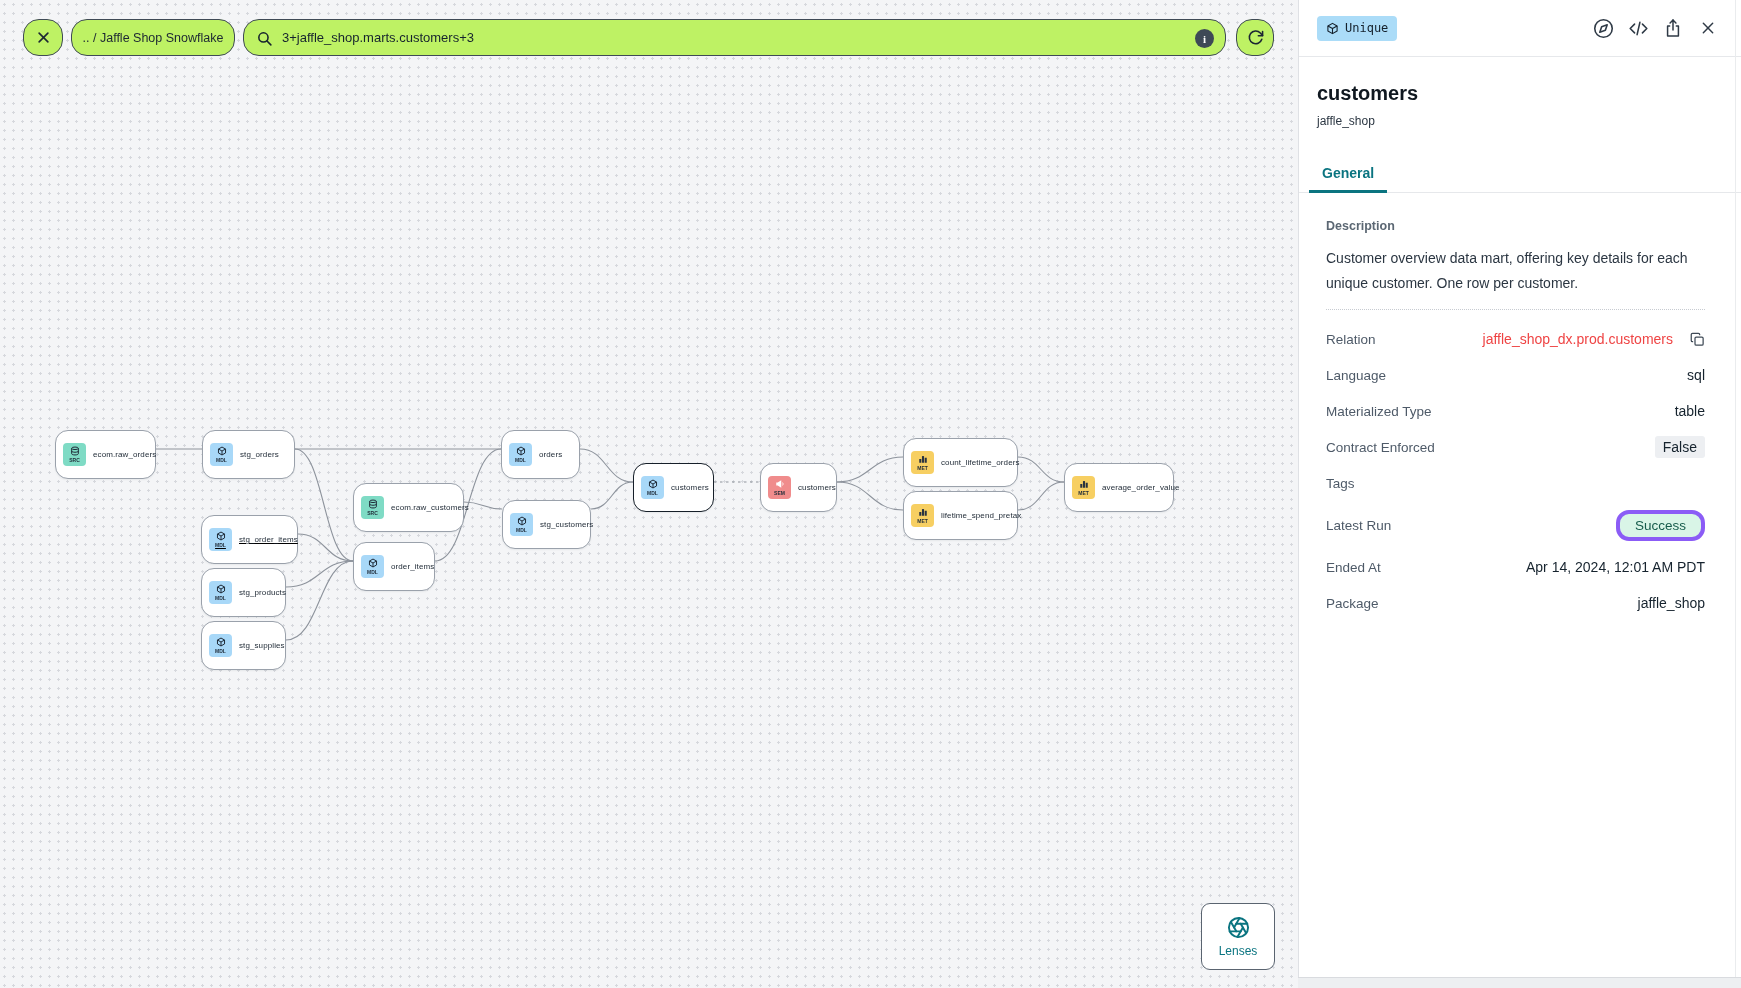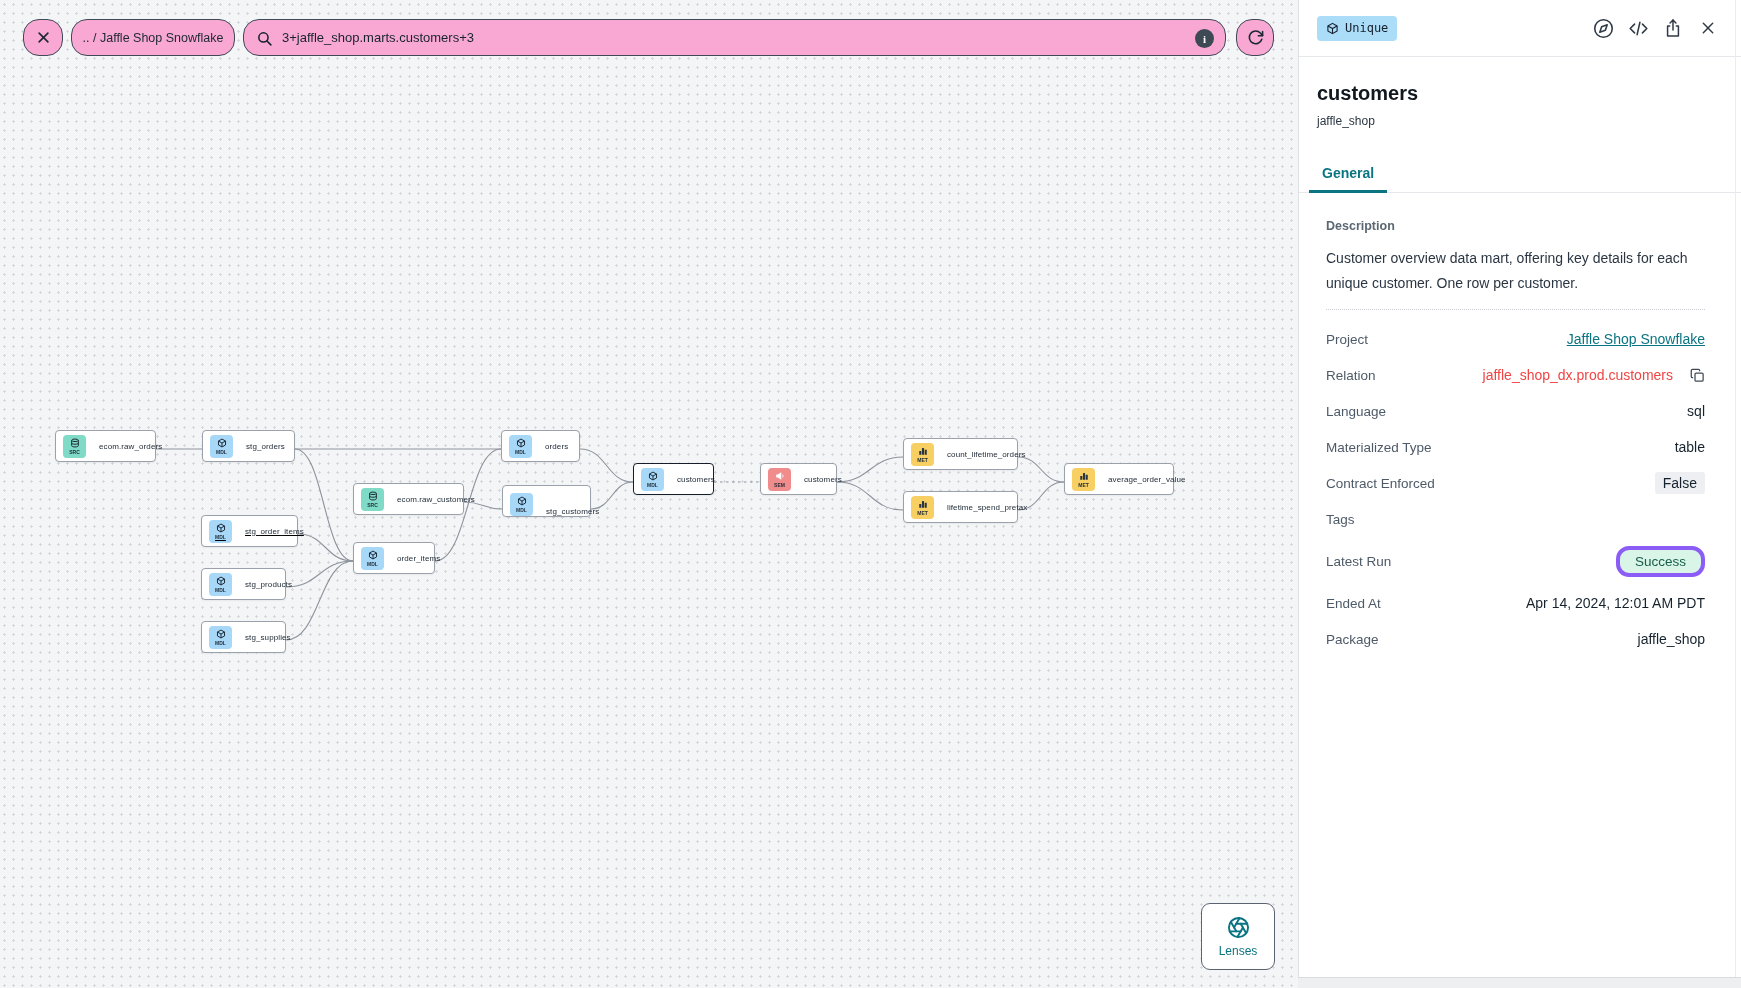--- a/index.html
+++ b/index.html
@@ -9,36 +9,36 @@
   
   .canvas { position:absolute; left:0; top:0; width:1298px; height:988px;
     background-color:#f4f5f7;
     background-image:radial-gradient(#d6d8dd 1px, transparent 1.2px);
     background-size:9px 9px; }
   #edge-layer { position:absolute; left:0; top:0; }
   .edge { stroke:#8d939c; stroke-width:1.1; fill:none; }
   .edge.dashed { stroke-dasharray:2.5 3.5; }
 
   
-  .node { position:absolute; height:32px; background:#fff;
-    border:1px solid #9aa1ab; border-radius:4px; display:flex; align-items:center;
-    gap:13px; padding-left:7px; box-shadow:0 1px 2px rgba(20,30,40,.06); cursor:pointer; }
+  .node { position:absolute; height:49px; background:#fff;
+    border:1px solid #9aa1ab; border-radius:13px; display:flex; align-items:center;
+    gap:7px; padding-left:7px; box-shadow:0 1px 2px rgba(20,30,40,.06); cursor:pointer; }
   .node.selected { border:1.6px solid #161f29; }
   .nlabel { font-size:8px; color:#1c2733; letter-spacing:.1px; white-space:nowrap; }
   .nicon { width:23px; height:23px; border-radius:4px; flex:0 0 auto;
     display:flex; flex-direction:column; align-items:center; justify-content:center; }
   .nicon svg { width:10px; height:10px; display:block; }
   .nicon-label { font-size:5px; font-weight:bold; color:#1f2b38; line-height:6px; margin-top:1px; }
   .nicon.SRC { background:#7fdbc5; color:#1f2b38; }
   .nicon.MDL { background:#a8d8f8; color:#1f2b38; }
   .nicon.SEM { background:#f08c8c; color:#ffffff; }
   .nicon.MET { background:#f7cf62; color:#2a3340; }
 
   
-  .tb { position:absolute; background:#f9a8d4; border:1px solid #3f4a56; border-radius:16px;
+  .tb { position:absolute; background:#bef264; border:1px solid #3f4a56; border-radius:16px;
     display:flex; align-items:center; justify-content:center; color:#1c2733; }
   .btn-close-canvas { left:23px; top:19px; width:40px; height:37px; cursor:pointer; }
   .breadcrumb-btn { left:71px; top:19px; width:164px; height:37px; font-size:12.5px; cursor:pointer; }
   .searchbar { left:243px; top:19px; width:983px; height:37px; justify-content:flex-start; }
   .searchbar svg.mag { position:absolute; left:12px; top:10px; }
   .searchbar input { border:none; outline:none; background:transparent; width:880px;
     margin-left:38px; font-size:13px; color:#16232e; font-family:"Liberation Sans",sans-serif; }
   .info-dot { position:absolute; right:11px; top:9px; width:19px; height:19px; border-radius:50%;
     background:#3e4956; color:#fff; font-size:11px; font-weight:bold; display:flex;
     align-items:center; justify-content:center; cursor:pointer; font-family:"Liberation Serif",serif; }
@@ -188,21 +188,21 @@
       <div class="node" style="left: 501px; top: 430px; width: 79px;">
         <span class="nicon MDL">
           <svg viewBox="0 0 24 24">
             <path d="M12 2.5l8.5 4.8v9.4L12 21.5l-8.5-4.8V7.3L12 2.5z" fill="none" stroke="currentColor" stroke-width="2.4" stroke-linejoin="round"></path>
             <path d="M12 12v9.5M12 12l8.5-4.7M12 12L3.5 7.3" fill="none" stroke="currentColor" stroke-width="2.4"></path>
           </svg>
           <span class="nicon-label">MDL</span>
         </span>
         <span class="nlabel">orders</span>
       </div>
-      <div class="node" style="left: 502px; top: 485px; width: 89px; align-items: flex-end;">
+      <div class="node" style="left: 502px; top: 500px; width: 89px;">
         <span class="nicon MDL">
           <svg viewBox="0 0 24 24">
             <path d="M12 2.5l8.5 4.8v9.4L12 21.5l-8.5-4.8V7.3L12 2.5z" fill="none" stroke="currentColor" stroke-width="2.4" stroke-linejoin="round"></path>
             <path d="M12 12v9.5M12 12l8.5-4.7M12 12L3.5 7.3" fill="none" stroke="currentColor" stroke-width="2.4"></path>
           </svg>
           <span class="nicon-label">MDL</span>
         </span>
         <span class="nlabel">stg_customers</span>
       </div>
       <div class="node selected" style="left: 633px; top: 463px; width: 81px;">
@@ -349,24 +349,20 @@
     <span class="tab">General</span>
   </div>
 
   <div class="content">
     <div class="desc-label">Description</div>
     <div class="desc-text">Customer overview data mart, offering key details for each unique customer. One row per customer.</div>
     <div class="dotted-divider"></div>
 
     <div class="rows">
       <div class="frow">
-        <span class="flabel">Project</span>
-        <a class="fval link">Jaffle Shop Snowflake</a>
-      </div>
-      <div class="frow">
         <span class="flabel">Relation</span>
         <span class="fval rel">
           <span>jaffle_shop_dx.prod.customers</span>
           <button class="copy-btn">
             <svg width="15" height="15" viewBox="0 0 24 24" fill="none" stroke="currentColor" stroke-width="2" stroke-linejoin="round">
                 <rect x="8" y="8" width="13" height="13" rx="2"></rect>
                 <path d="M5 15.5H4a2 2 0 0 1-2-2V4a2 2 0 0 1 2-2h9.5a2 2 0 0 1 2 2v1"></path>
               </svg>
           </button>
         </span>

